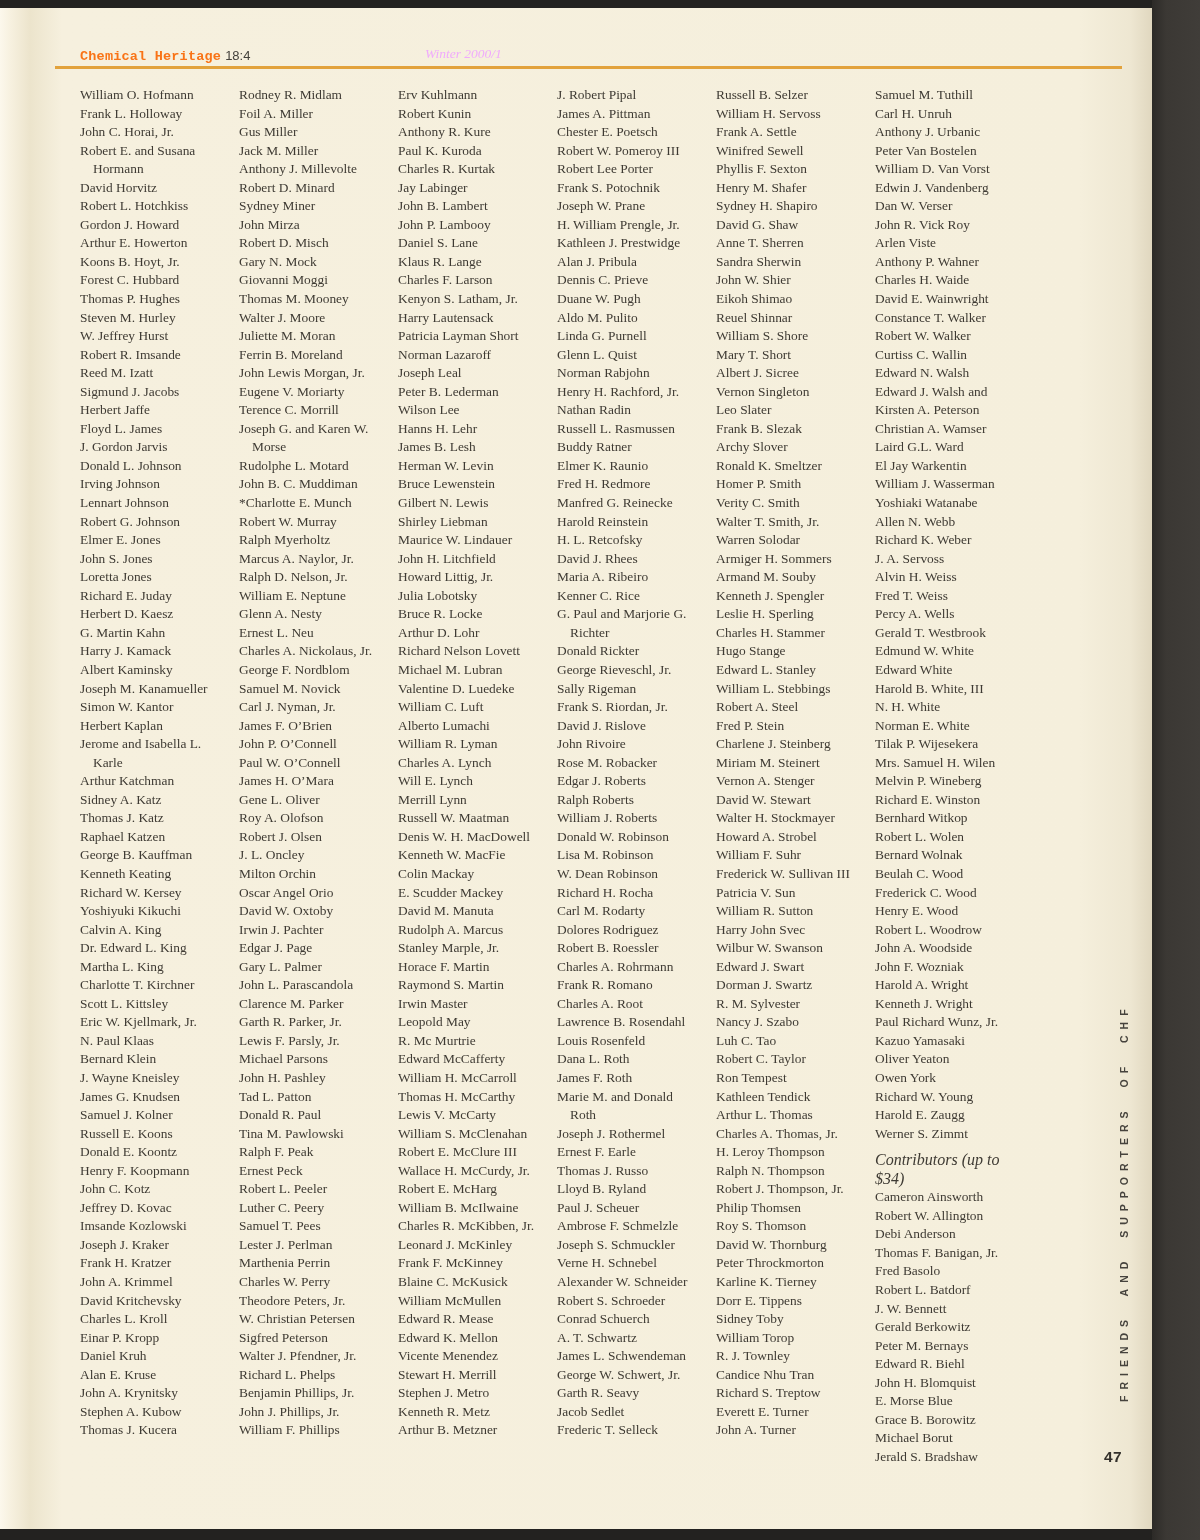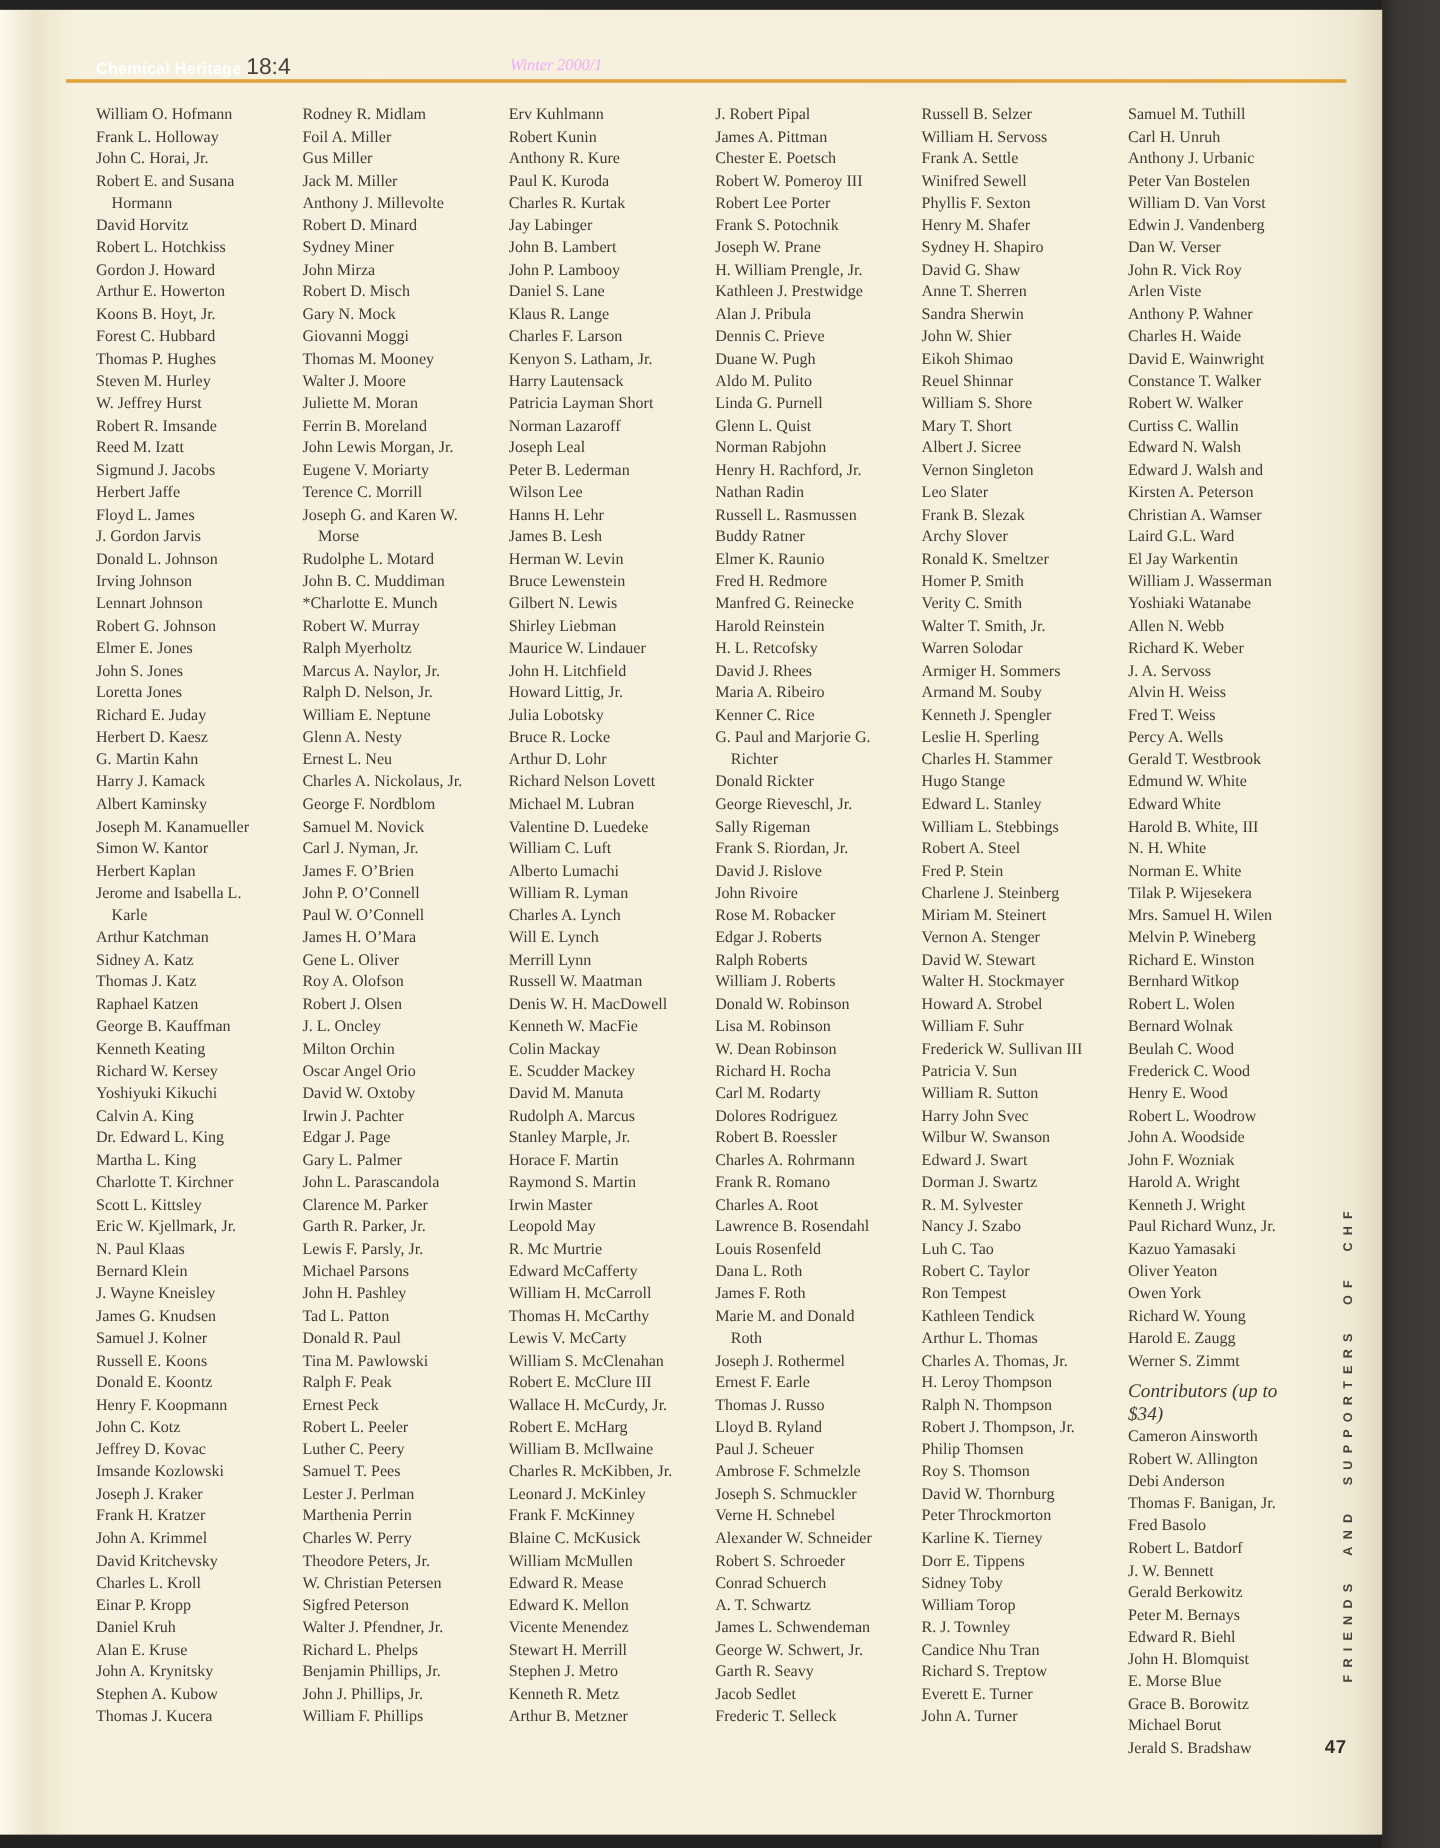--- a/index.html
+++ b/index.html
@@ -21,42 +21,42 @@
         #fcf8ec 0px, #f7f1e0 10px, #ece4cc 30px, #f6f0de 62px,
         #f5efdc 1080px, #eee7d2 1130px, #e0d7bf 1152px);
     data-x: none;
   }
   .edge-top { position:absolute; left:0; top:0; width:1152px; height:8px; background:#232220; }
   .edge-bottom { position:absolute; left:0; top:1529px; width:1152px; height:11px; background:#232220; }
   .edge-right { position:absolute; left:1152px; top:0; width:48px; height:1540px; background:linear-gradient(90deg,#2c2a27 0,#3b3834 14px,#403d39 100%); }
 
   .header { position: absolute; left: 80px; top: 46px; width: 1040px; height: 18px; }
   .mag-title {
-    font-family: Liberation Sans, sans-serif;
-    font-weight: bold; font-size: 13.5px; color: #ffffff;
+    font-family: Liberation Mono, monospace;
+    font-weight: bold; font-size: 13.5px; color: #f97316;
     letter-spacing: 0.2px;
   }
   .mag-issue {
     font-family: "Liberation Sans", sans-serif;
-    font-weight: normal; font-size: 19px; color: #45423c;
+    font-weight: normal; font-size: 13px; color: #45423c;
     margin-left: 4px;
   }
   .mag-season {
     position: absolute; left: 345px; top: 0;
     font-family: "Liberation Serif", serif;
     font-style: italic; font-size: 13.5px; color: #f0abfc;
   }
   .rule {
     position: absolute; left: 55px; top: 66px;
     width: 1067px; height: 3px; background: #e2a23c;
   }
 
   .columns {
     position: absolute; left: 80px; top: 86px;
-    display: flex; gap: 15px;
+    display: flex; gap: 2px;
   }
   .col { width: 157px; }
   .col ul {
     list-style: none; margin: 0; padding: 0;
   }
   .col li {
     font-size: 13.4px;
     line-height: 18.55px;
     color: #3e3a33;
     padding-left: 13px;

